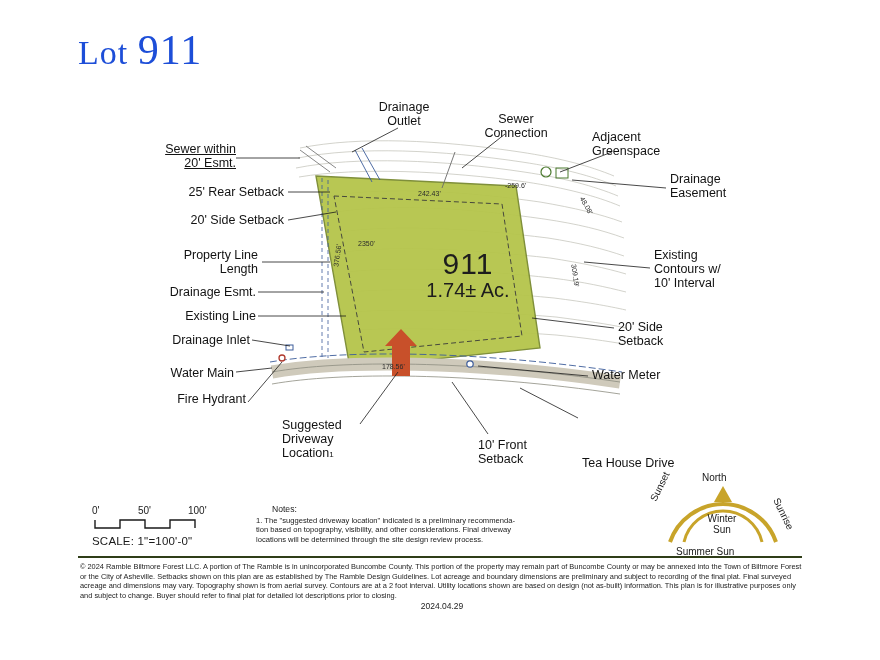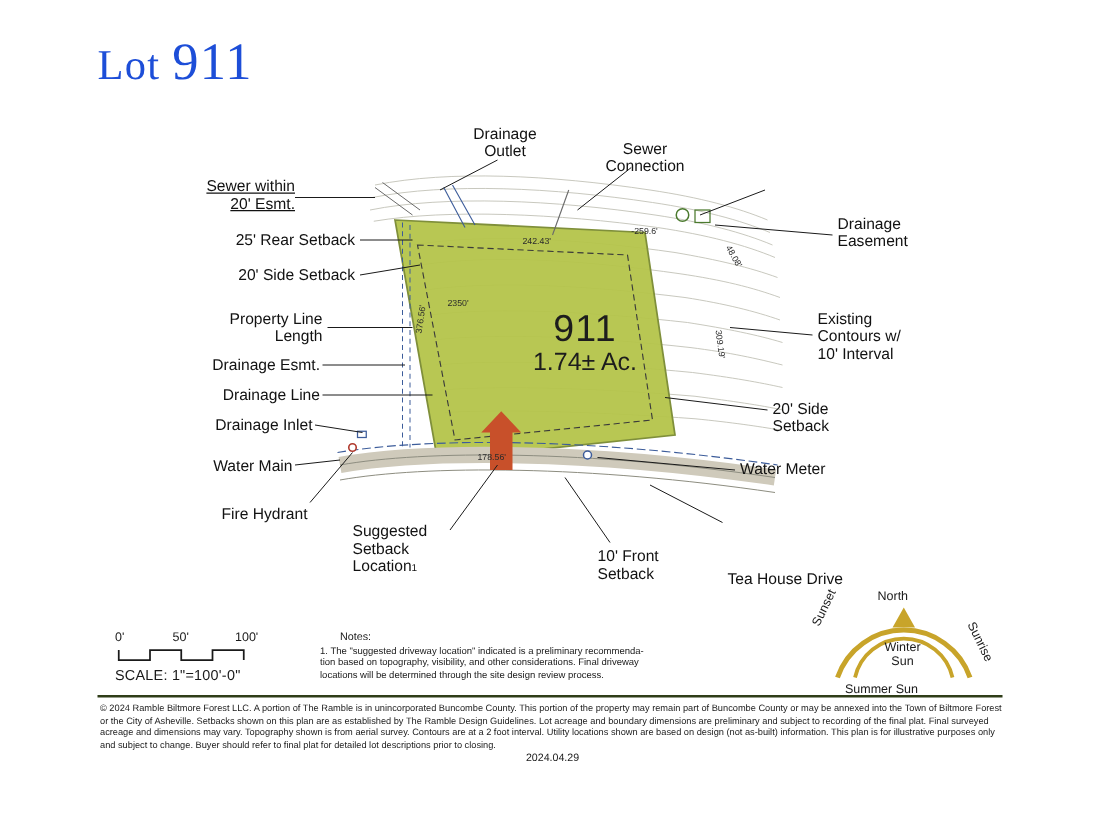--- a/index.html
+++ b/index.html
@@ -206,45 +206,47 @@
 
   <div class="lot-num">
     <span class="big">911</span>
     <span class="ac">1.74± Ac.</span>
   </div>
 
   <div class="lbl c" style="left:358px; top:100px; width:92px;">Drainage
 Outlet</div>
   <div class="lbl c" style="left:468px; top:112px; width:96px;">Sewer
 Connection</div>
+  <div class="lbl l" style="left:592px; top:130px; width:110px;">Adjacent
+Greenspace</div>
 
   <div class="lbl r" style="left:96px; top:142px; width:140px;text-decoration:underline;">Sewer within
 20' Esmt.</div>
   <div class="lbl r" style="left:118px; top:185px; width:166px;">25' Rear Setback</div>
   <div class="lbl r" style="left:118px; top:213px; width:166px;">20' Side Setback</div>
   <div class="lbl r" style="left:118px; top:248px; width:140px;">Property Line
 Length</div>
   <div class="lbl r" style="left:114px; top:285px; width:142px;">Drainage Esmt.</div>
-  <div class="lbl r" style="left:114px; top:309px; width:142px;">Drainage Line</div>
+  <div class="lbl r" style="left:114px; top:309px; width:142px;">Existing Line</div>
   <div class="lbl r" style="left:108px; top:333px; width:142px;">Drainage Inlet</div>
   <div class="lbl r" style="left:108px; top:366px; width:126px;">Water Main</div>
-  <div class="lbl r" style="left:108px; top:404px; width:138px;">Fire Hydrant</div>
+  <div class="lbl r" style="left:108px; top:392px; width:138px;">Fire Hydrant</div>
 
   <div class="lbl l" style="left:670px; top:172px; width:120px;">Drainage
 Easement</div>
   <div class="lbl l" style="left:654px; top:248px; width:120px;">Existing
 Contours w/
 10' Interval</div>
   <div class="lbl l" style="left:618px; top:320px; width:110px;">20' Side
 Setback</div>
   <div class="lbl l" style="left:592px; top:368px; width:130px;">Water Meter</div>
   <div class="lbl l" style="left:582px; top:410px; width:150px;margin-top:46px;">Tea House Drive</div>
 
   <div class="lbl l" style="left:282px; top:418px; width:110px;"><span>Suggested
-Setback
+Driveway
 Location</span><span style="font-size:8px;">1</span></div>
   <div class="lbl l" style="left:478px; top:438px; width:110px;">10' Front
 Setback</div>
 
   <div class="scale-wrap">
     <div class="scale-nums">
       <span style="left:0px;">0'</span>
       <span style="left:46px;">50'</span>
       <span style="left:96px;">100'</span>
     </div>

